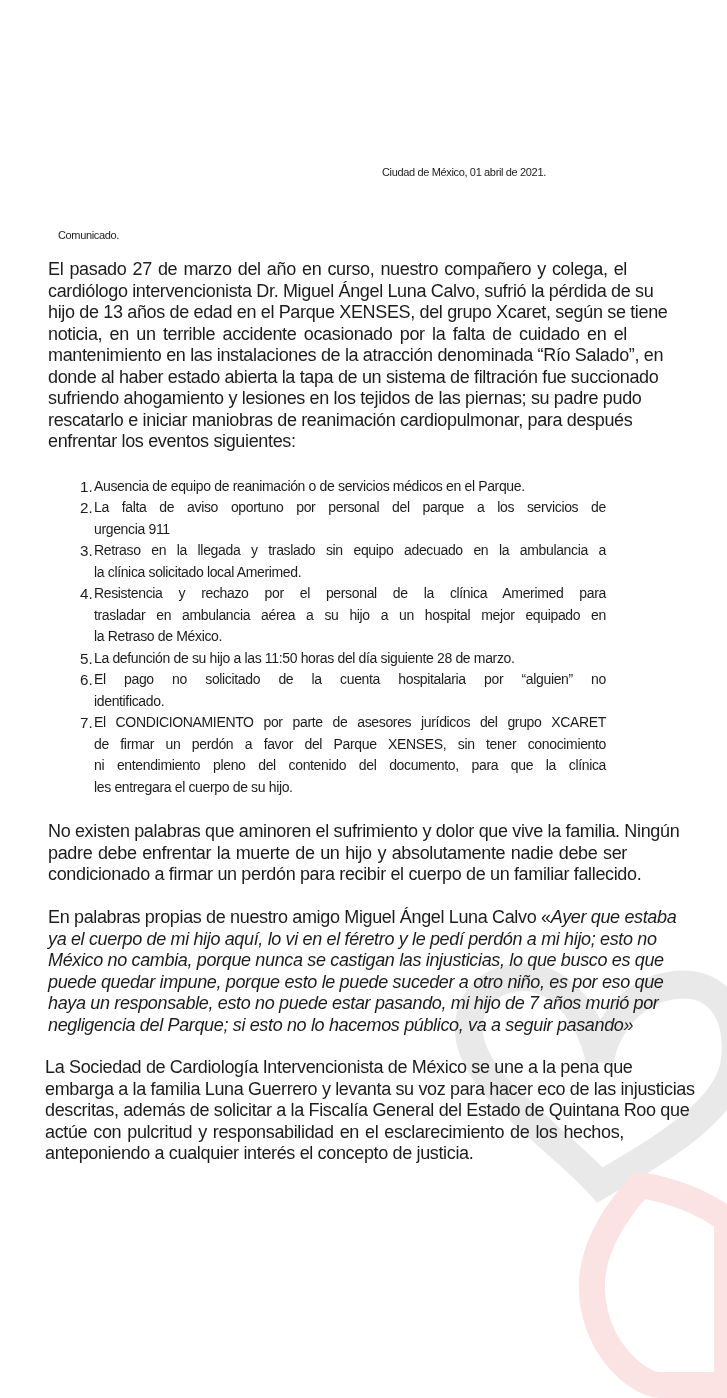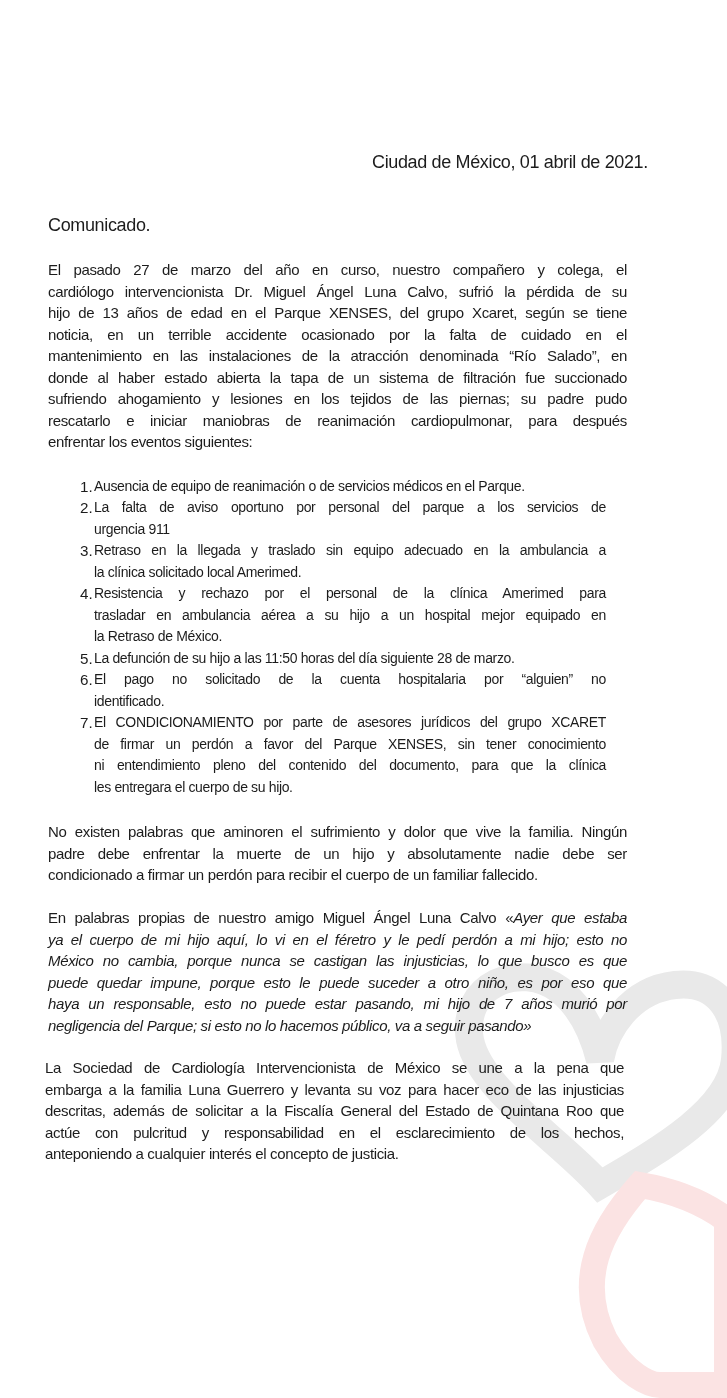--- a/index.html
+++ b/index.html
@@ -20,29 +20,29 @@
       z-index: 0;
     }
     .page {
       position: absolute;
       left: 0; top: 0;
       width: 727px;
       z-index: 1;
     }
     .t {
       position: absolute;
-      font-size: 18px;
+      font-size: 11px;
       line-height: 21.5px;
       letter-spacing: -0.35px;
       white-space: nowrap;
-      margin: 0;
+      margin: 10px;
     }
     .justify {
       position: absolute;
-      font-size: 15px;
+      font-size: 18px;
       line-height: 21.5px;
       letter-spacing: -0.35px;
       text-align: justify;
       text-align-last: left;
       margin: 0;
     }
     .line {
       display: block;
       text-align: justify;
       text-align-last: justify;

